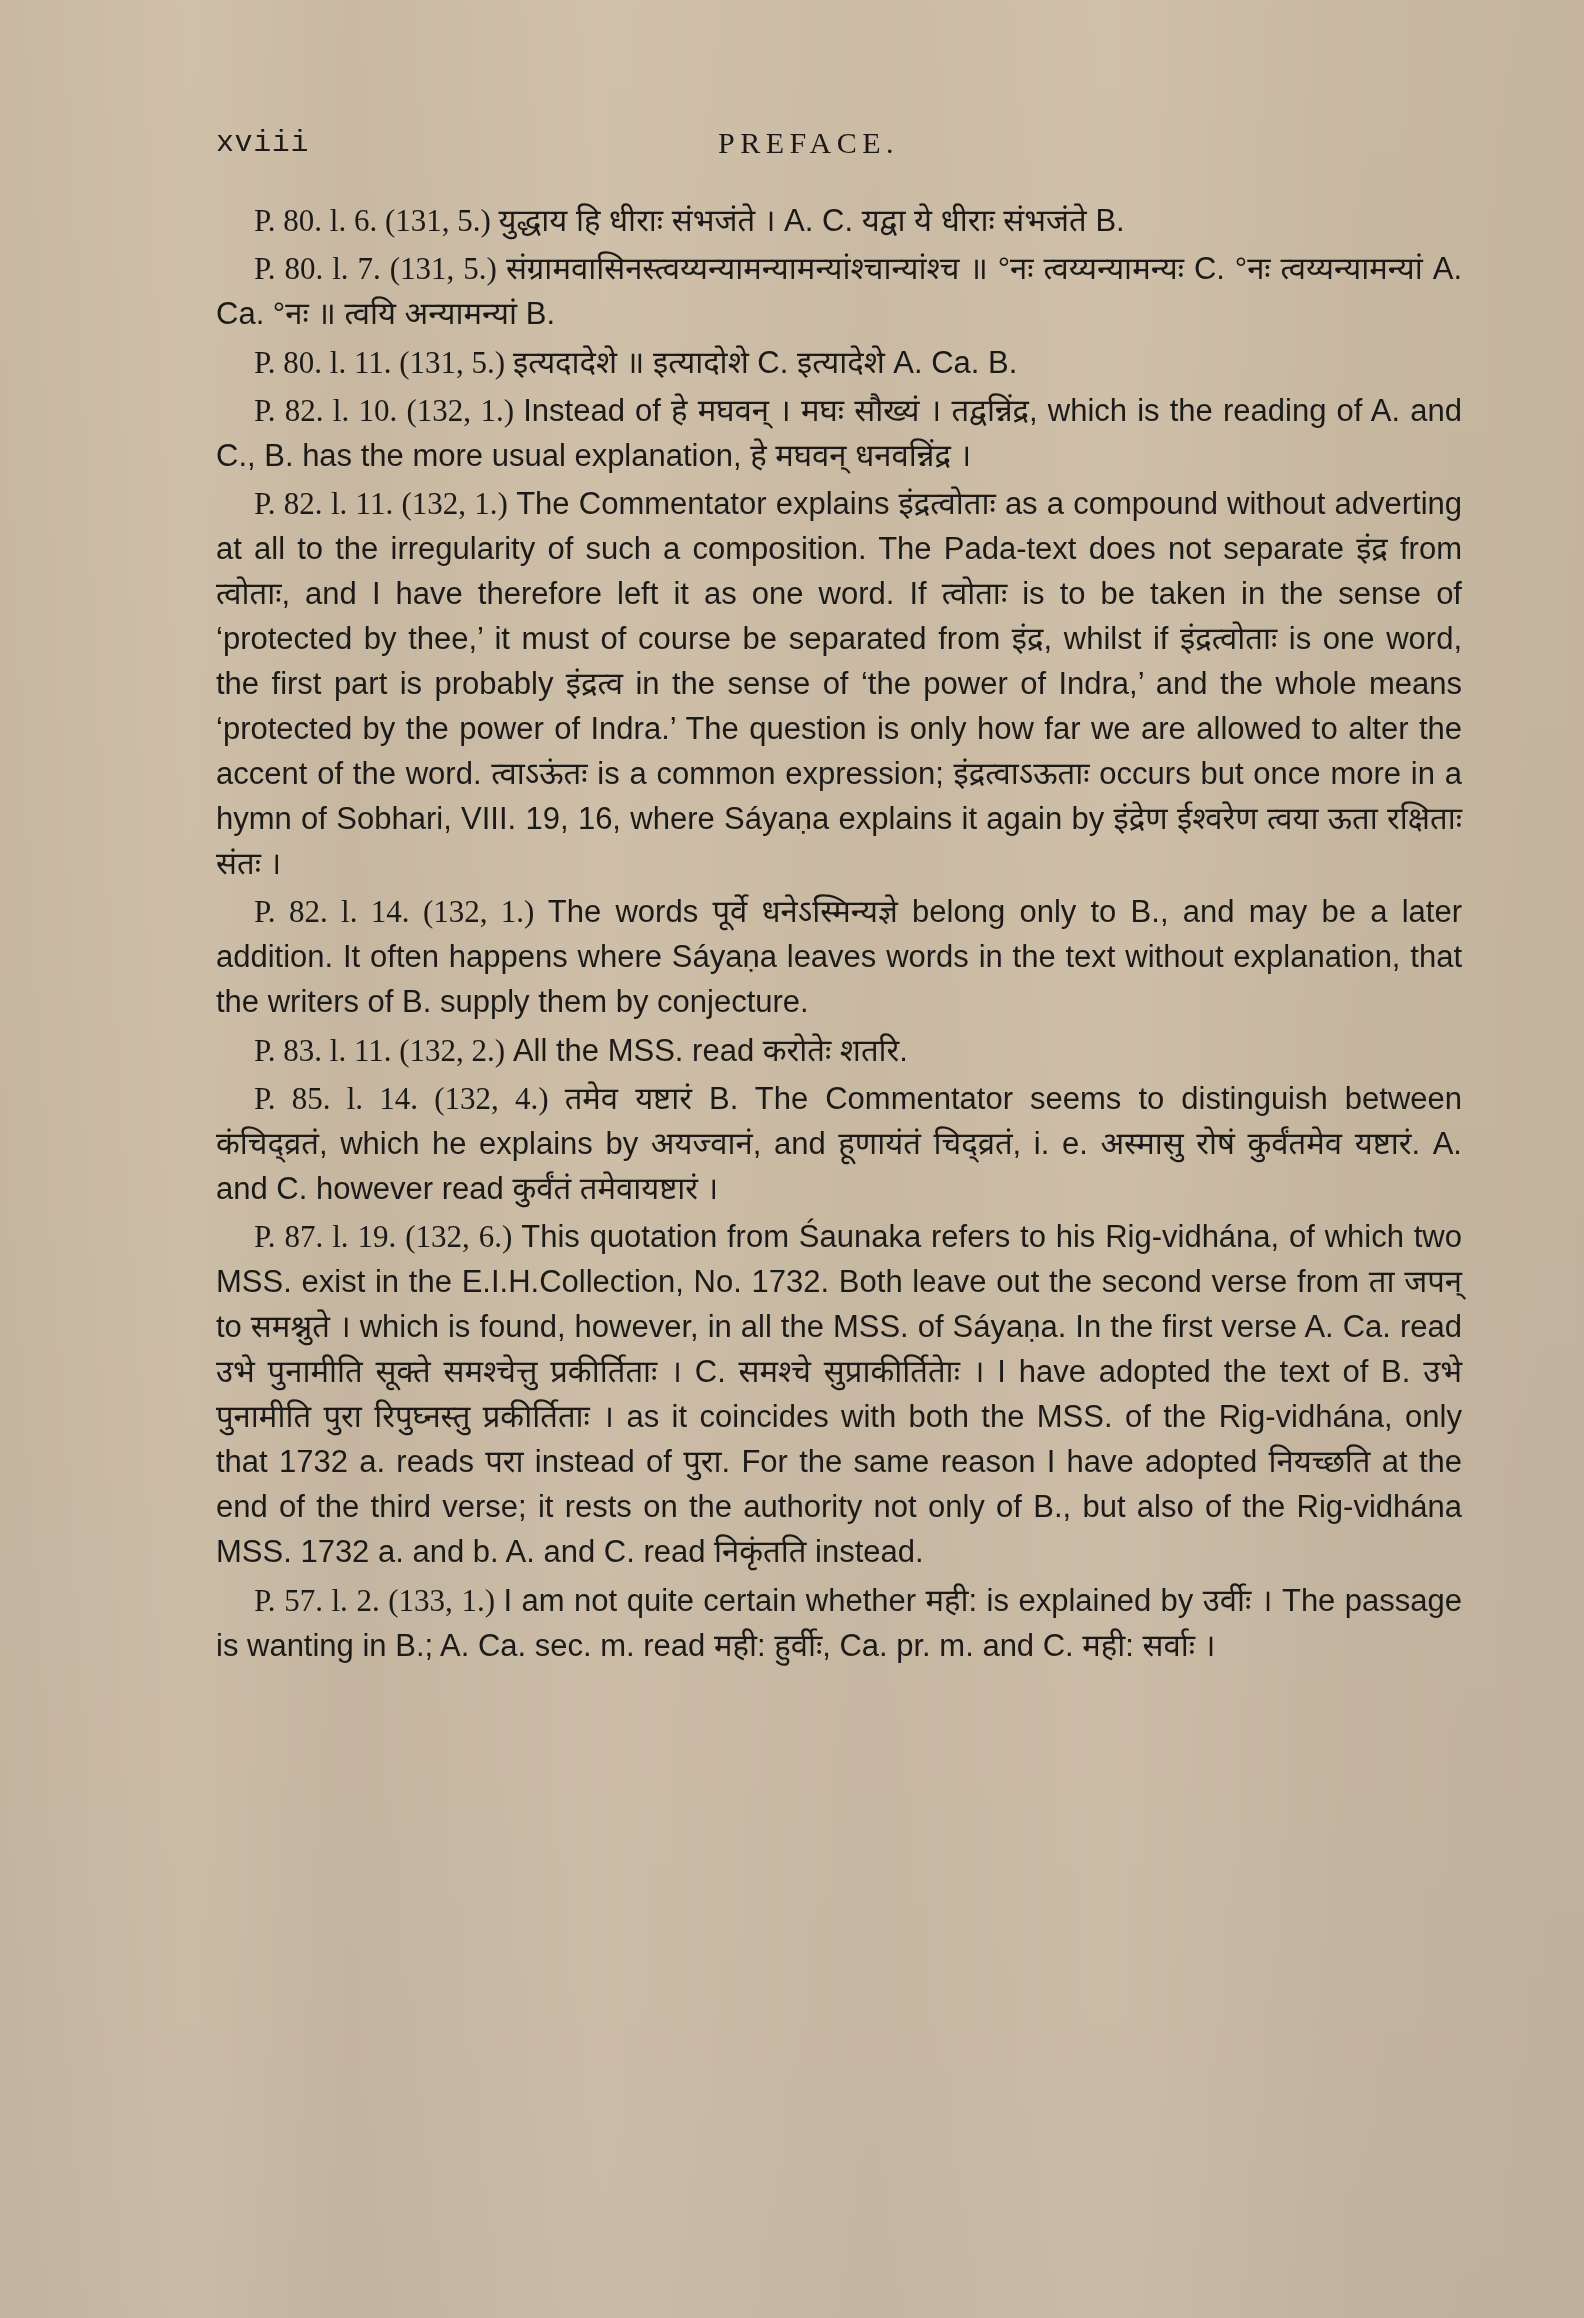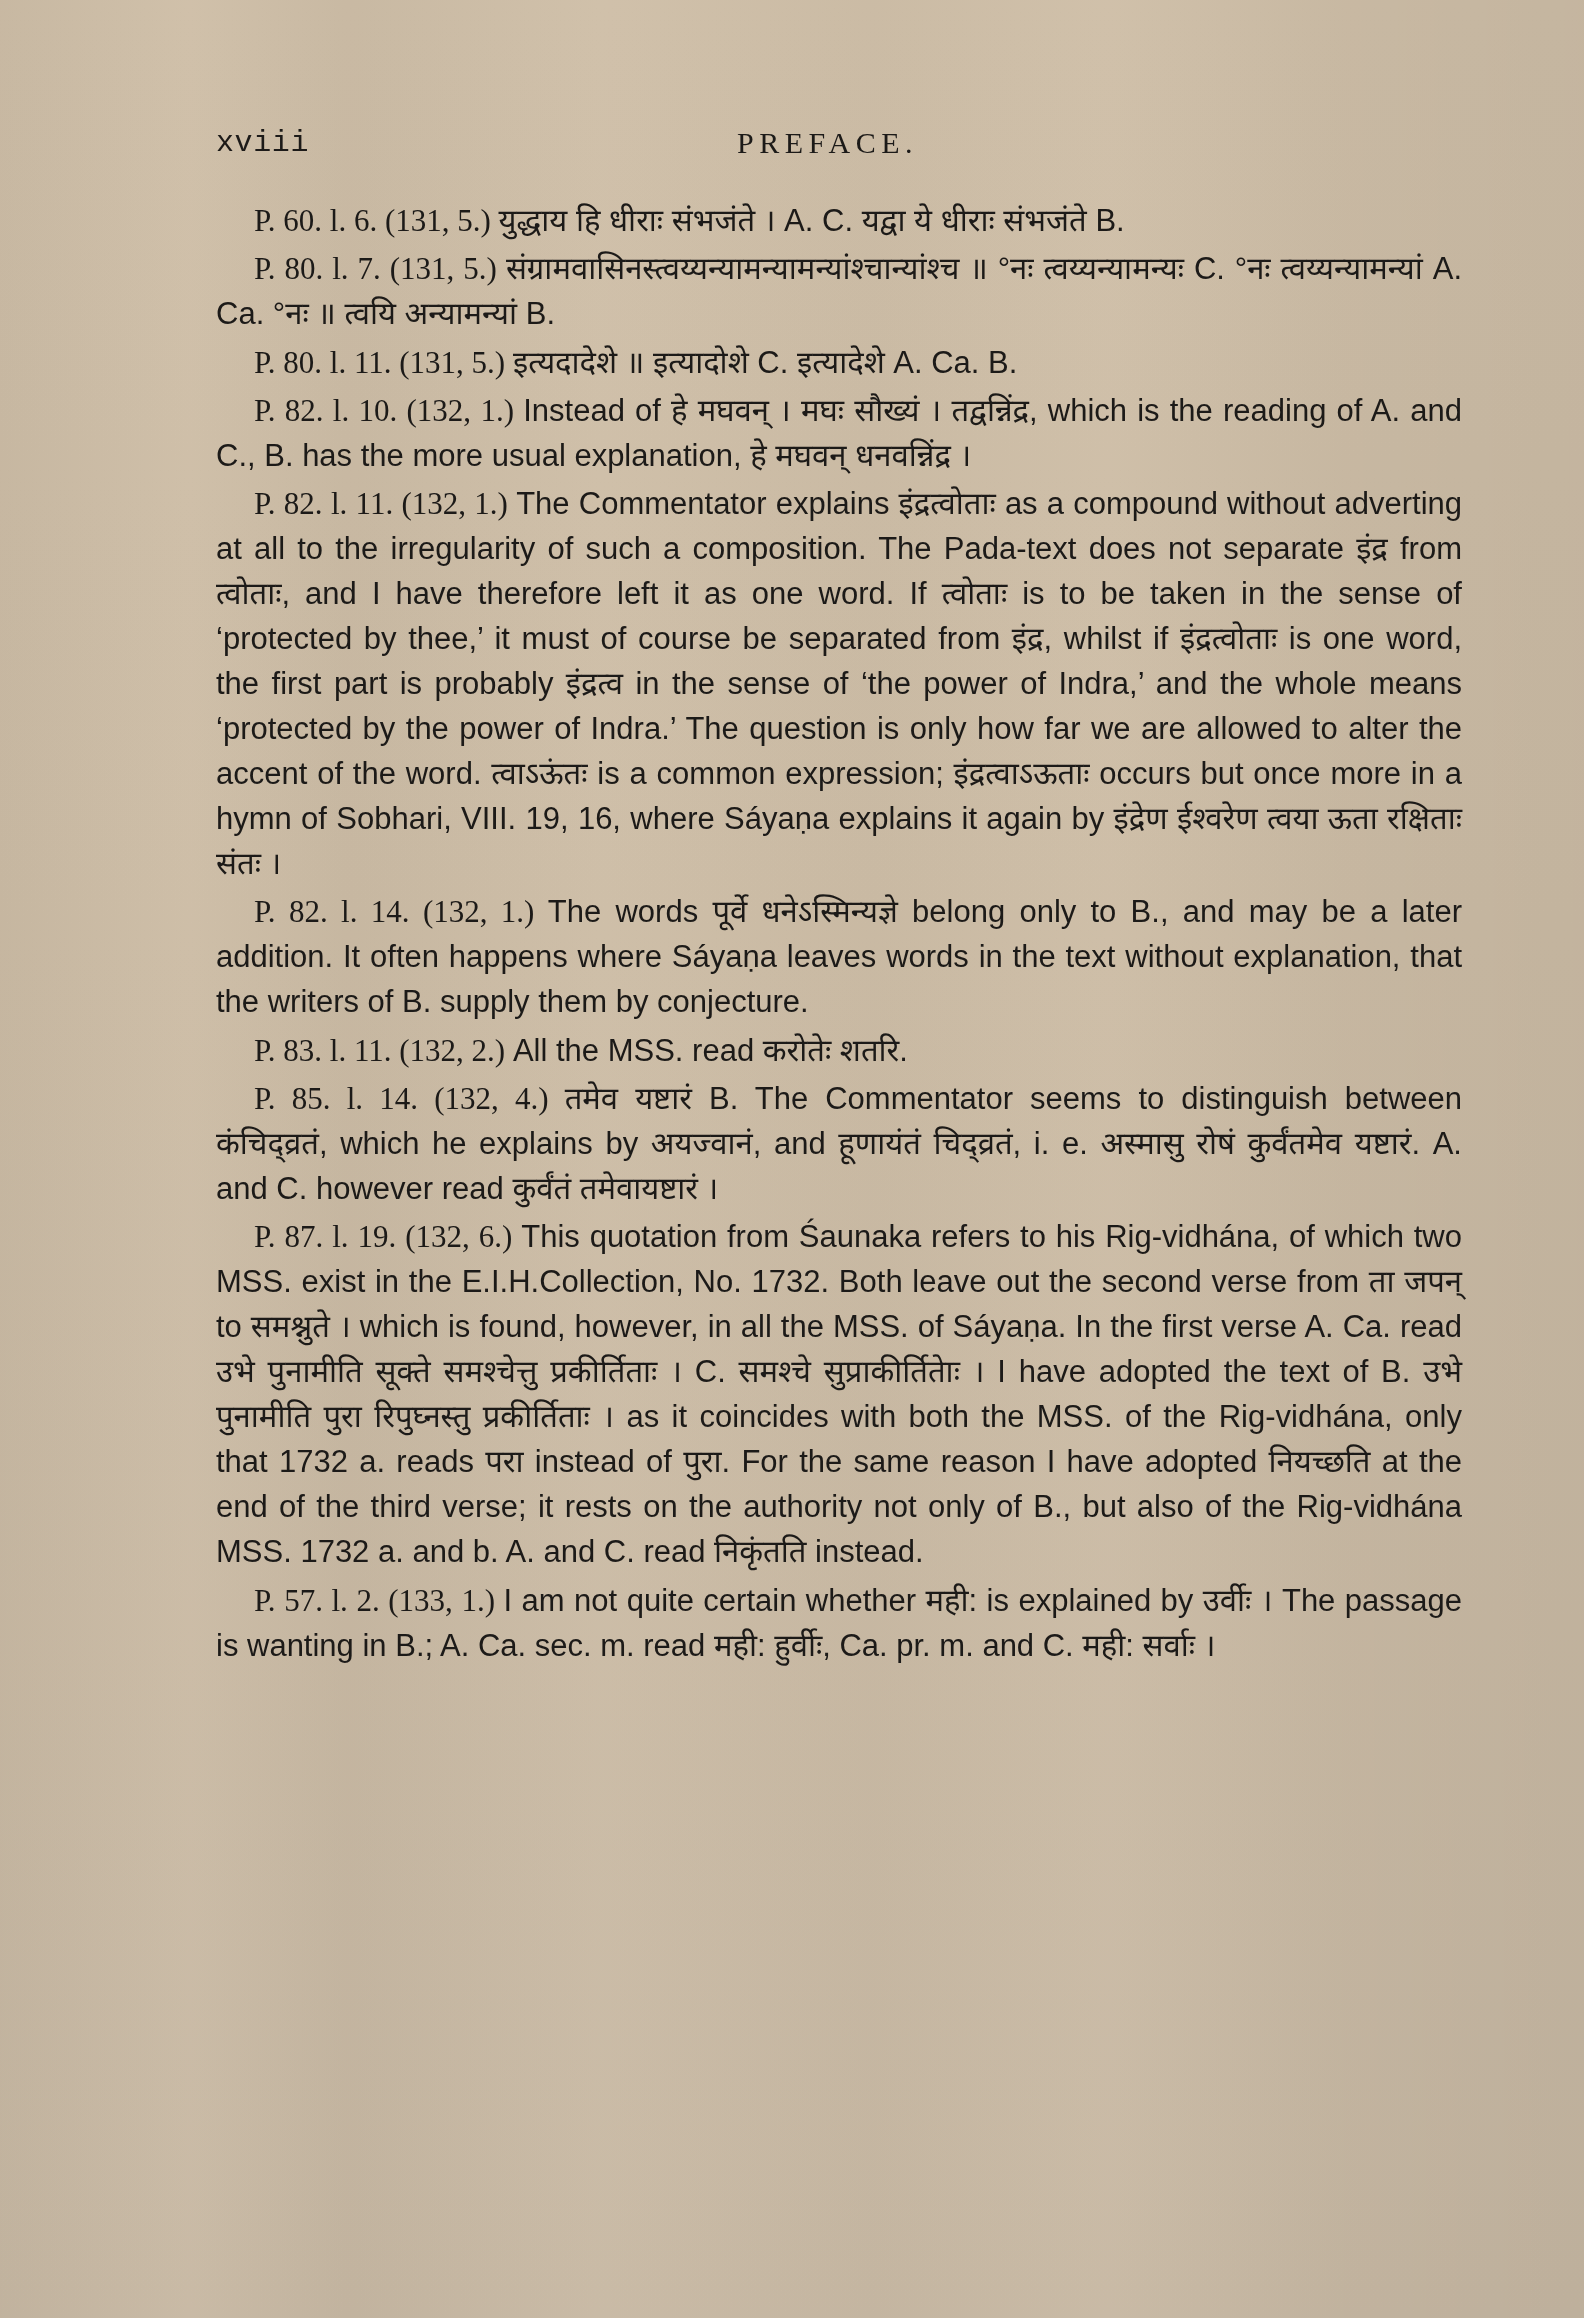--- a/index.html
+++ b/index.html
@@ -32,21 +32,21 @@
     .folio {
       position: absolute;
       left: 0;
       top: 0;
       font-size: 30px;
       letter-spacing: 0.6px;
       font-family: Liberation Mono, monospace;
     }
     .head-title {
       position: absolute;
-      left: 521px;
+      left: 502px;
       top: 0;
       font-size: 30px;
       letter-spacing: 5.5px;
       font-family: "Liberation Serif", serif;
     }
     .notes {
       font-family: "Liberation Serif", serif;
       font-size: 31px;
       line-height: 45px;
       text-align: justify;
@@ -65,21 +65,21 @@
 </head>
 <body>
 
 <div class="page">
   <div class="running-head">
     <span class="folio">xviii</span>
     <span class="head-title">PREFACE.</span>
   </div>
 
   <div class="notes">
-    <p class="note"><span class="note-ref">P. 60. l. 6. (131, 5.)</span> <span class="note-body">युद्धाय हि धीराः संभजंते । A. C.  यद्वा ये धीराः संभजंते B.</span></p>
+    <p class="note"><span class="note-ref">P. 80. l. 6. (131, 5.)</span> <span class="note-body">युद्धाय हि धीराः संभजंते । A. C.  यद्वा ये धीराः संभजंते B.</span></p>
     <p class="note"><span class="note-ref">P. 80. l. 7. (131, 5.)</span> <span class="note-body">संग्रामवासिनस्त्वय्यन्यामन्यामन्यांश्चान्यांश्च ॥ °नः त्वय्यन्यामन्यः C.  °नः त्वय्यन्यामन्यां A. Ca.  °नः ॥ त्वयि अन्यामन्यां B.</span></p>
     <p class="note"><span class="note-ref">P. 80. l. 11. (131, 5.)</span> <span class="note-body">इत्यदादेशे ॥ इत्यादोशे C.  इत्यादेशे A. Ca. B.</span></p>
     <p class="note"><span class="note-ref">P. 82. l. 10. (132, 1.)</span> <span class="note-body">Instead of हे मघवन् । मघः सौख्यं । तद्वन्निंद्र, which is the reading of A. and C., B. has the more usual explanation, हे मघवन् धनवन्निंद्र ।</span></p>
     <p class="note"><span class="note-ref">P. 82. l. 11. (132, 1.)</span> <span class="note-body">The Commentator explains इंद्रत्वोताः as a compound without adverting at all to the irregularity of such a composition.  The Pada-text does not separate इंद्र from त्वोताः, and I have therefore left it as one word.  If त्वोताः is to be taken in the sense of ‘protected by thee,’ it must of course be separated from इंद्र, whilst if इंद्रत्वोताः is one word, the first part is probably इंद्रत्व in the sense of ‘the power of Indra,’ and the whole means ‘protected by the power of Indra.’  The question is only how far we are allowed to alter the accent of the word.  त्वाऽऊंतः is a common expression; इंद्रत्वाऽऊताः occurs but once more in a hymn of Sobhari, VIII. 19, 16, where Sáyaṇa explains it again by इंद्रेण ईश्वरेण त्वया ऊता रक्षिताः संतः ।</span></p>
     <p class="note"><span class="note-ref">P. 82. l. 14. (132, 1.)</span> <span class="note-body">The words पूर्वे धनेऽस्मिन्यज्ञे belong only to B., and may be a later addition.  It often happens where Sáyaṇa leaves words in the text without explanation, that the writers of B. supply them by conjecture.</span></p>
     <p class="note"><span class="note-ref">P. 83. l. 11. (132, 2.)</span> <span class="note-body">All the MSS. read करोतेः शतरि.</span></p>
     <p class="note"><span class="note-ref">P. 85. l. 14. (132, 4.)</span> <span class="note-body">तमेव यष्टारं B.  The Commentator seems to distinguish between कंचिद्व्रतं, which he explains by अयज्वानं, and हूणायंतं चिद्व्रतं, i. e. अस्मासु रोषं कुर्वंतमेव यष्टारं.  A. and C. however read कुर्वंतं तमेवायष्टारं ।</span></p>
     <p class="note"><span class="note-ref">P. 87. l. 19. (132, 6.)</span> <span class="note-body">This quotation from Śaunaka refers to his Rig-vidhána, of which two MSS. exist in the E.I.H.Collection, No. 1732.  Both leave out the second verse from ता जपन् to समश्नुते । which is found, however, in all the MSS. of Sáyaṇa.  In the first verse A. Ca. read उभे पुनामीति सूक्ते समश्चेत्तु प्रकीर्तिताः ।  C. समश्चे सुप्राकीर्तितेाः ।  I have adopted the text of B. उभे पुनामीति पुरा रिपुघ्नस्तु प्रकीर्तिताः । as it coincides with both the MSS. of the Rig-vidhána, only that 1732 a. reads परा instead of पुरा.  For the same reason I have adopted नियच्छति at the end of the third verse; it rests on the authority not only of B., but also of the Rig-vidhána MSS. 1732 a. and b.  A. and C. read निकृंतति instead.</span></p>
     <p class="note"><span class="note-ref">P. 57. l. 2. (133, 1.)</span> <span class="note-body">I am not quite certain whether मही: is explained by उर्वीः ।  The passage is wanting in B.; A. Ca. sec. m. read मही: हुर्वीः, Ca. pr. m. and C. मही: सर्वाः ।</span></p>
   </div>

